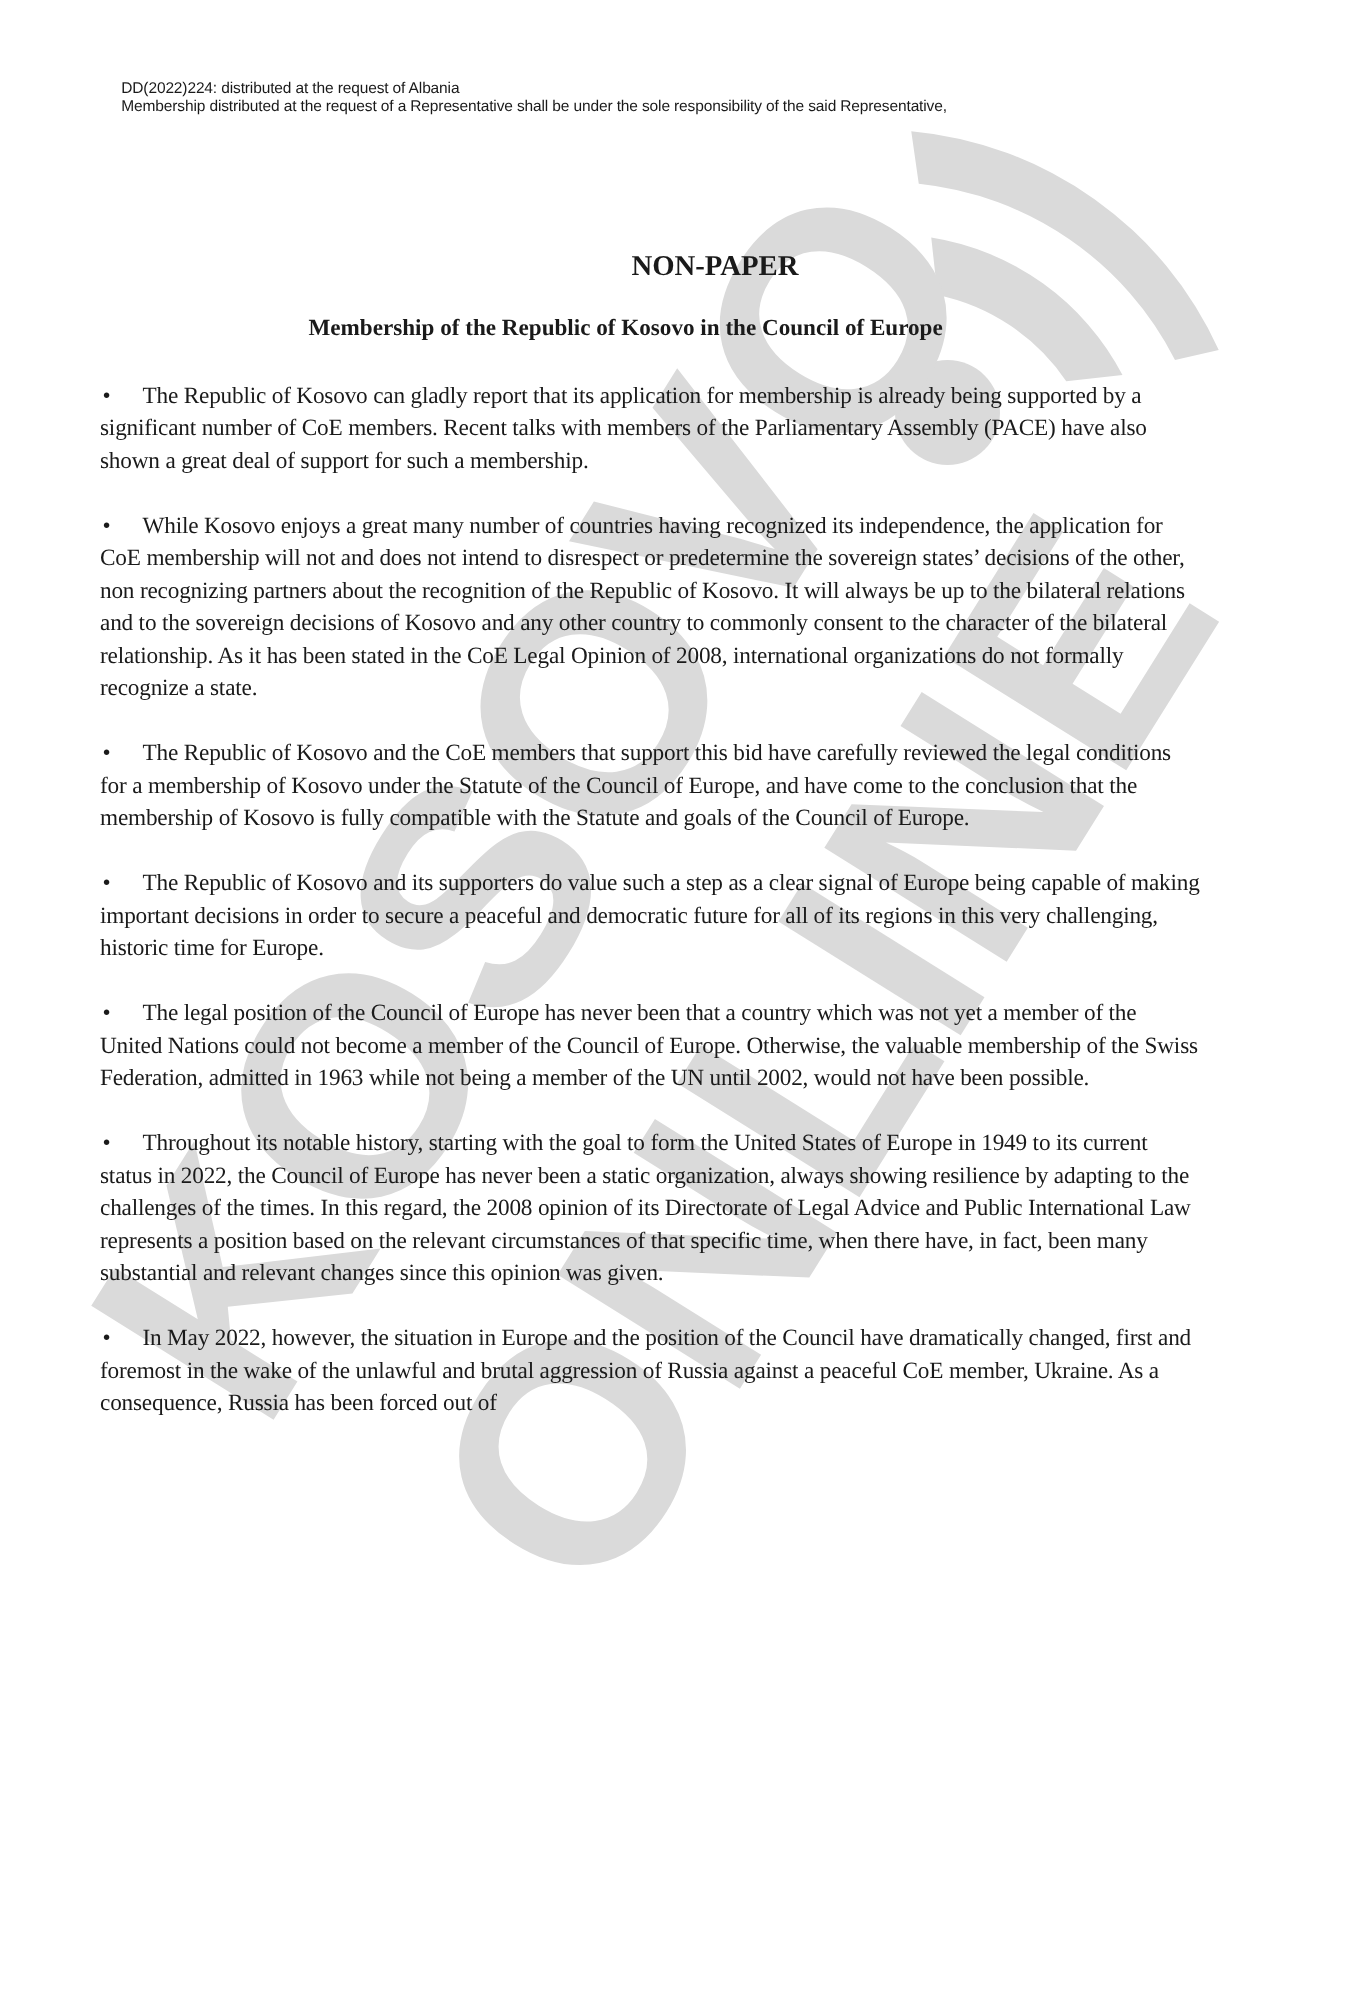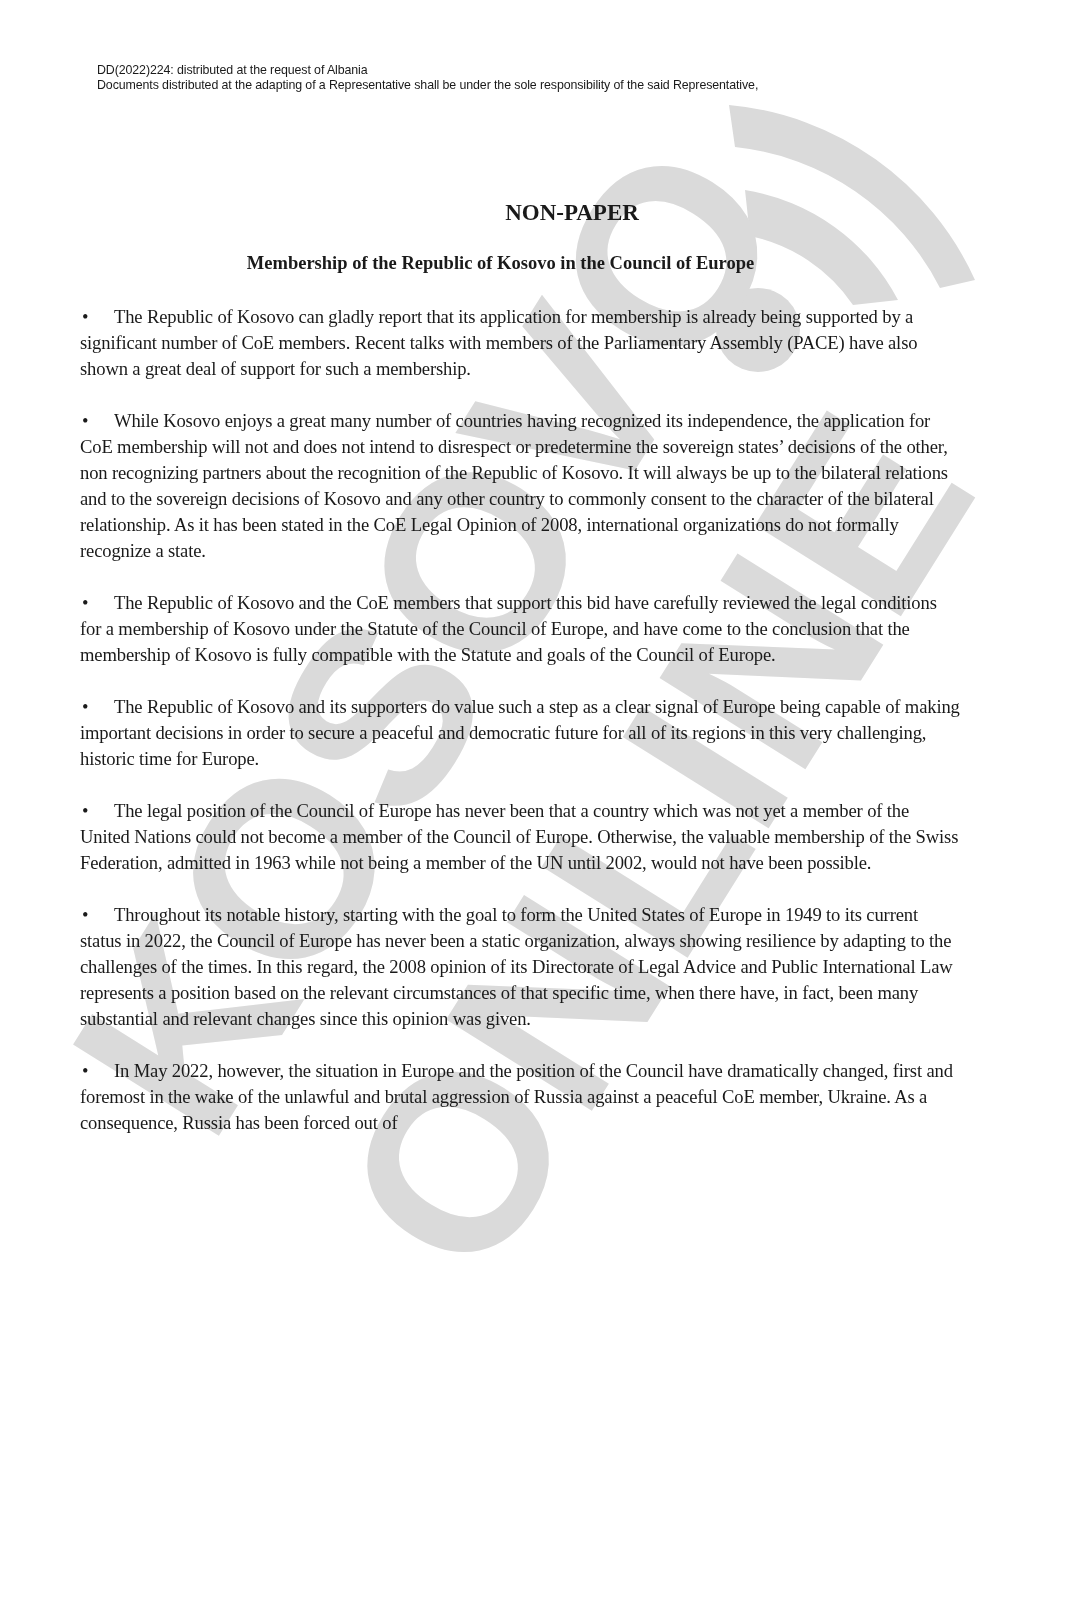--- a/index.html
+++ b/index.html
@@ -43,21 +43,21 @@
     </g>
     <g fill="#dadada" font-family="Liberation Sans, sans-serif" font-weight="bold">
       <text x="0" y="0" font-size="250" transform="translate(210,1150) rotate(-58)">KOSOVO</text>
       <text x="0" y="0" font-size="250" transform="translate(480,1290) rotate(-58)">ONLINE</text>
     </g>
   </svg>
 
   <div class="content">
     <div class="header-note">
       <div>DD(2022)224: distributed at the request of Albania</div>
-      <div>Documents distributed at the adapting of a Representative shall be under the sole responsibility of the said Representative,</div>
+      <div>Membership distributed at the request of a Representative shall be under the sole responsibility of the said Representative,</div>
     </div>
 
     <div class="title">NON-PAPER</div>
     <div class="subtitle">Membership of the Republic of Kosovo in the Council of Europe</div>
 
     <div class="bullets">
       <p class="bullet-item"><span class="bullet-dot">•</span><span>The Republic of Kosovo can gladly report that its application for membership is already being supported by a significant number of CoE members. Recent talks with members of the Parliamentary Assembly (PACE) have also shown a great deal of support for such a membership.</span></p>
       <p class="bullet-item"><span class="bullet-dot">•</span><span>While Kosovo enjoys a great many number of countries having recognized its independence, the application for CoE membership will not and does not intend to disrespect or predetermine the sovereign states’ decisions of the other, non recognizing partners about the recognition of the Republic of Kosovo. It will always be up to the bilateral relations and to the sovereign decisions of Kosovo and any other country to commonly consent to the character of the bilateral relationship. As it has been stated in the CoE Legal Opinion of 2008, international organizations do not formally recognize a state.</span></p>
       <p class="bullet-item"><span class="bullet-dot">•</span><span>The Republic of Kosovo and the CoE members that support this bid have carefully reviewed the legal conditions for a membership of Kosovo under the Statute of the Council of Europe, and have come to the conclusion that the membership of Kosovo is fully compatible with the Statute and goals of the Council of Europe.</span></p>
       <p class="bullet-item"><span class="bullet-dot">•</span><span>The Republic of Kosovo and its supporters do value such a step as a clear signal of Europe being capable of making important decisions in order to secure a peaceful and democratic future for all of its regions in this very challenging, historic time for Europe.</span></p>

